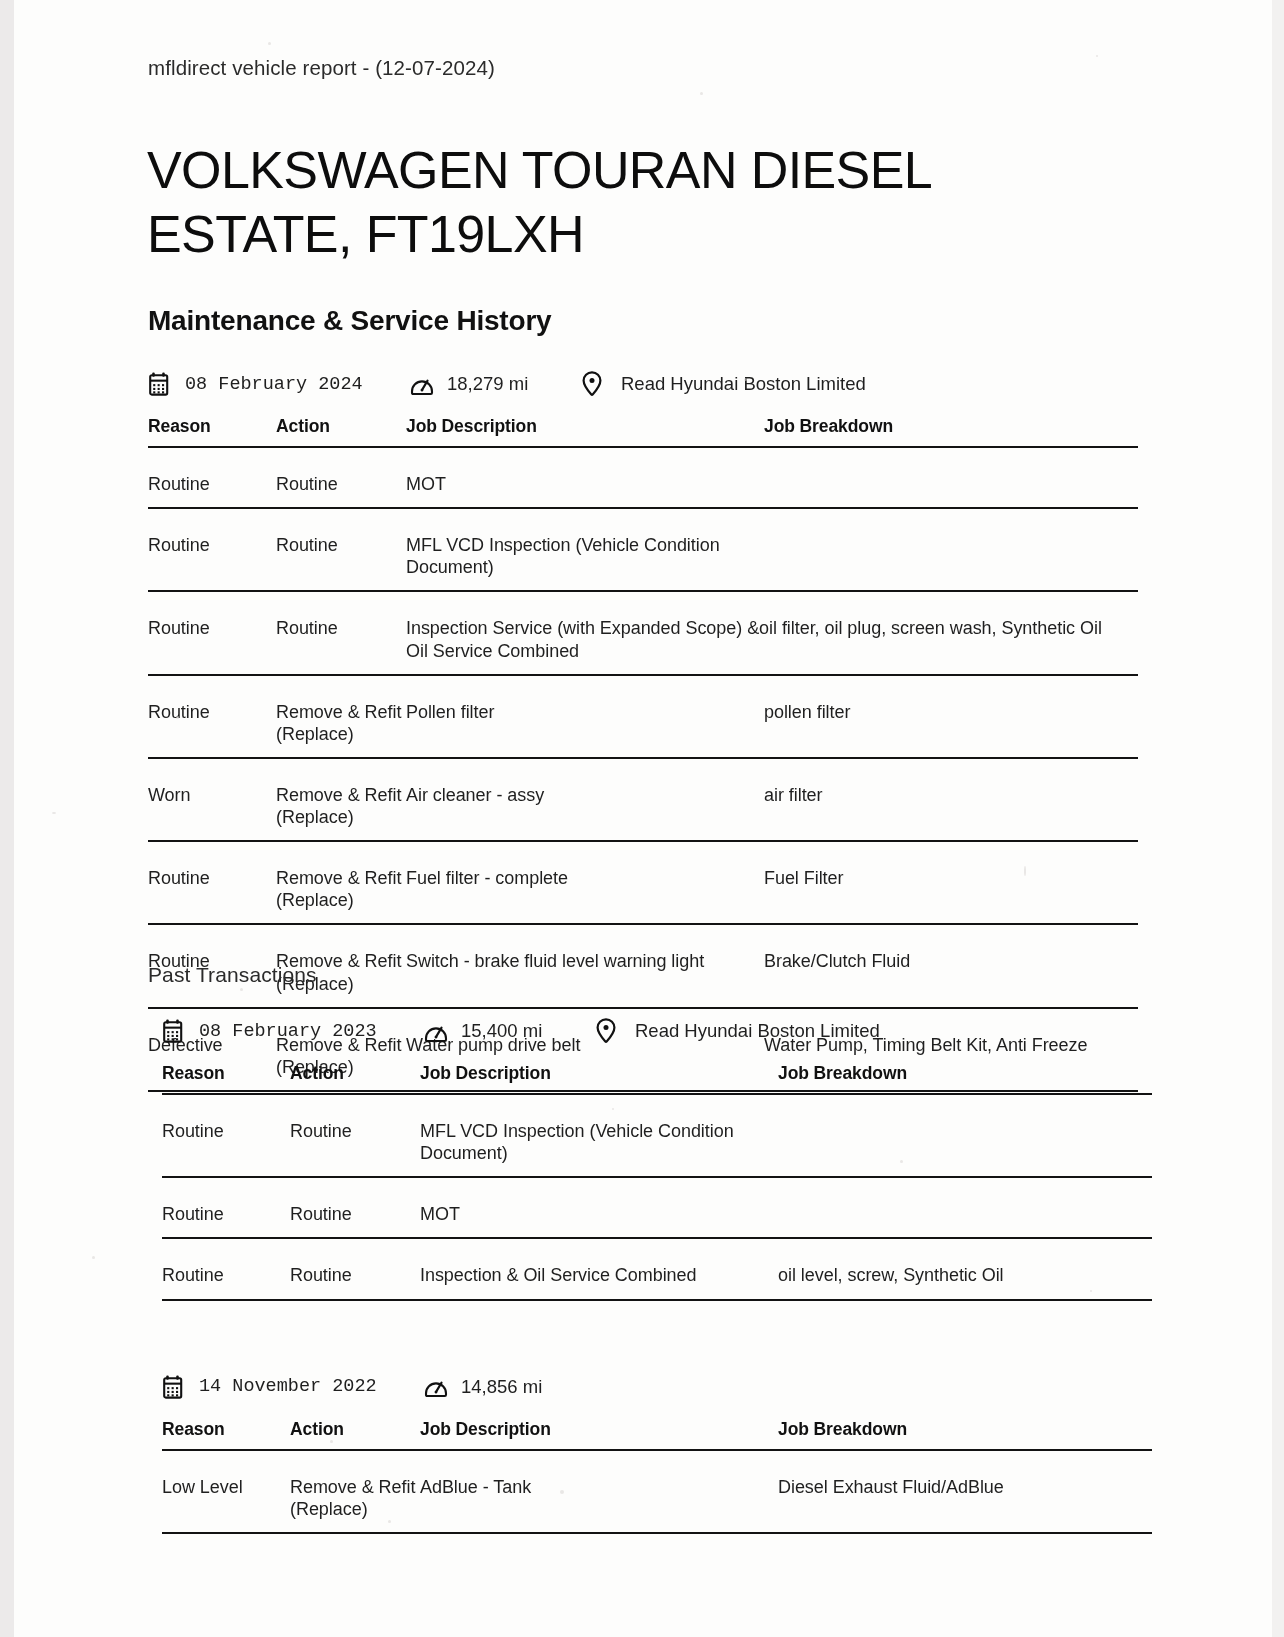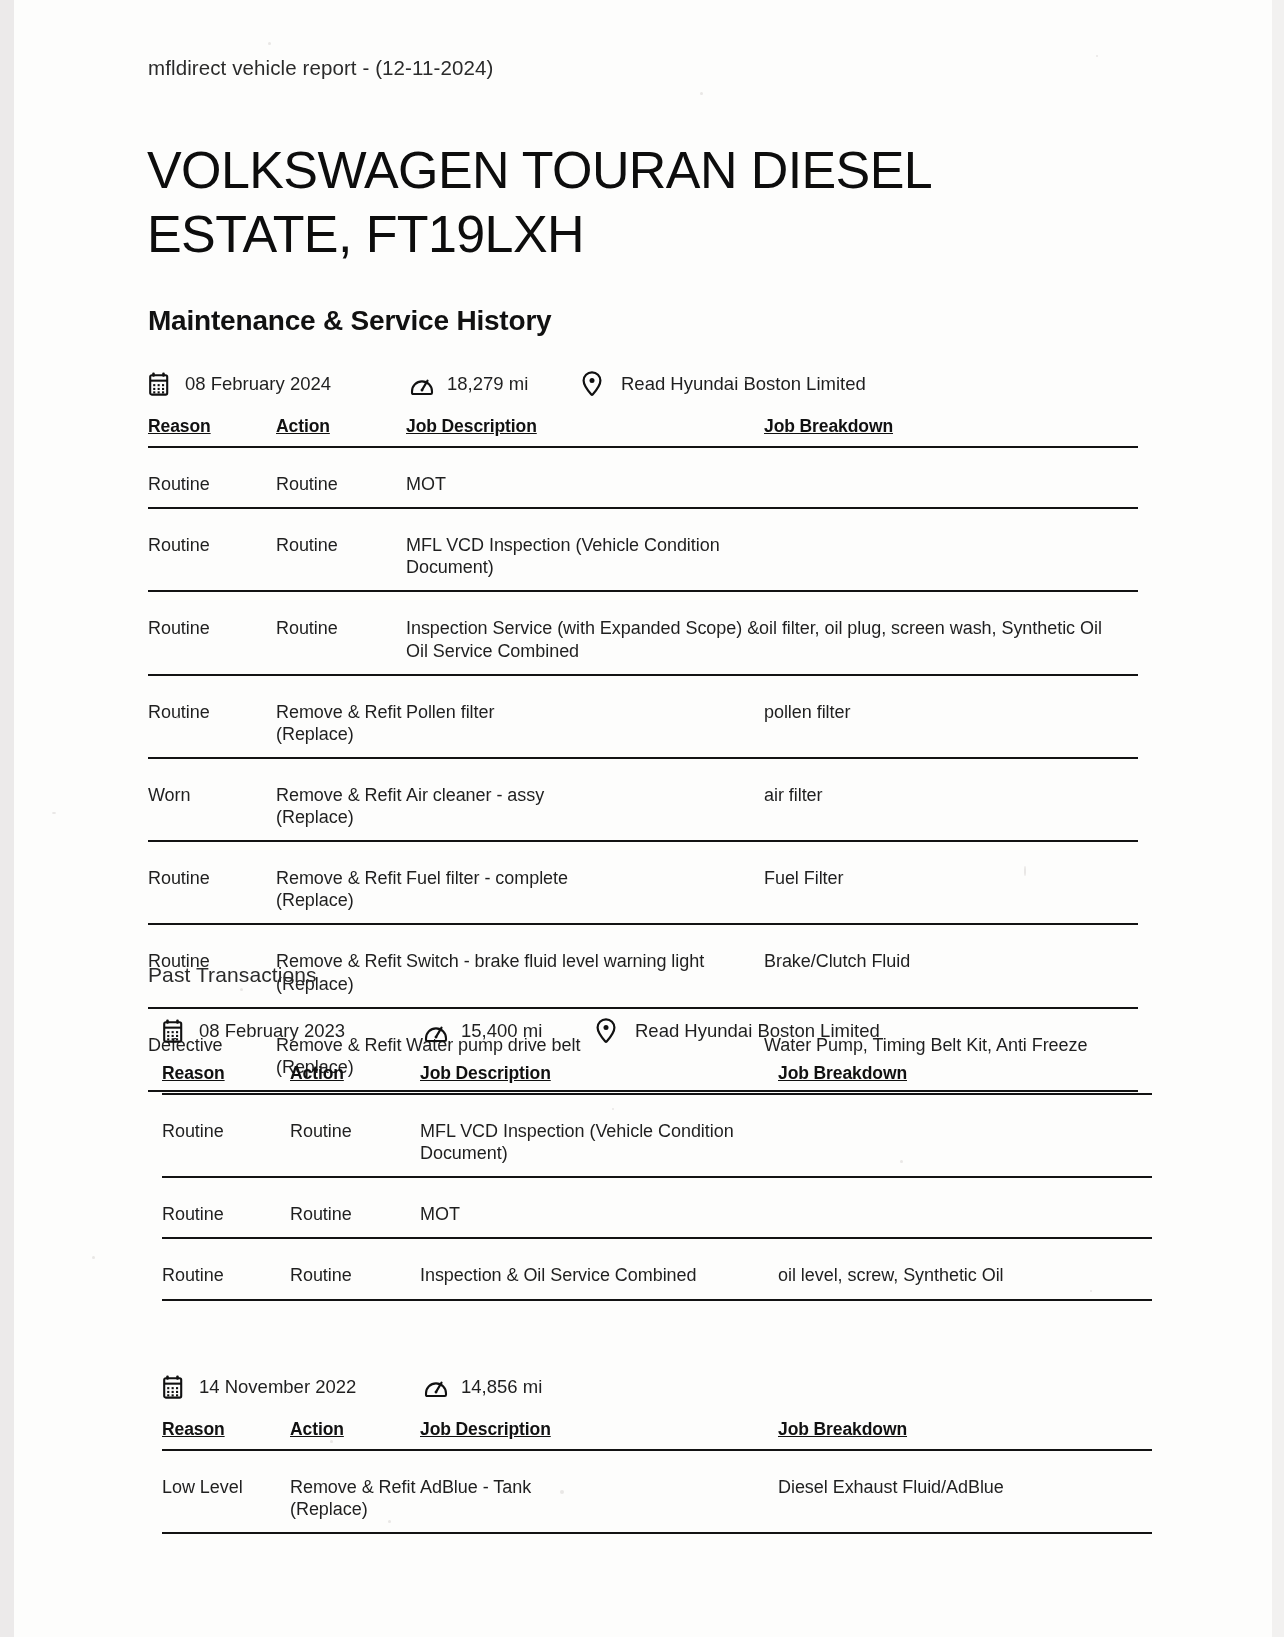--- a/index.html
+++ b/index.html
@@ -107,39 +107,38 @@
   }
   .meta-item .ic {
     display: inline-flex;
     align-items: center;
     justify-content: center;
     width: 24px;
     height: 26px;
     margin-right: 13px;
     flex: none;
   }
-  .meta-date { width: 262px; }
+  .meta-date { width: 262px; font-family: Liberation Mono, monospace; }
   .meta-miles { width: 170px; }
   .meta-dealer { flex: 1; }
   .meta-dealer .ic { margin-right: 17px; }
 
   table.svc {
     width: 100%;
     border-collapse: collapse;
     table-layout: fixed;
   }
   table.svc th {
     text-align: left;
     font-size: 17.5px;
     font-weight: 700;
     color: #111;
     padding: 0 0 9px 0;
     letter-spacing: -0.1px;
     vertical-align: bottom;
-    text-decoration: underline;
   }
   table.svc td {
     font-size: 18px;
     color: #1f1f1f;
     padding: 25px 0 12px 0;
     vertical-align: top;
     line-height: 1.23;
     border-top: 2.4px solid #131313;
     letter-spacing: -0.05px;
   }
@@ -168,21 +167,21 @@
 </style>
 </head>
 <body>
 
 <div class="page-left-edge"></div>
 <div class="page-right-edge"></div>
 
 <div class="page">
   <div class="content">
 
-    <div class="report-header">mfldirect vehicle report - (12-11-2024)</div>
+    <div class="report-header">mfldirect vehicle report - (12-07-2024)</div>
 
     <h1 class="doc-title">VOLKSWAGEN TOURAN DIESEL ESTATE, FT19LXH</h1>
 
     <h2 class="section-title">Maintenance &amp; Service History</h2>
 
     <div id="groups-root">
         <div class="group" style="top: 370px;">
           <div>
             <div class="meta-row">
               <div class="meta-item meta-date">

